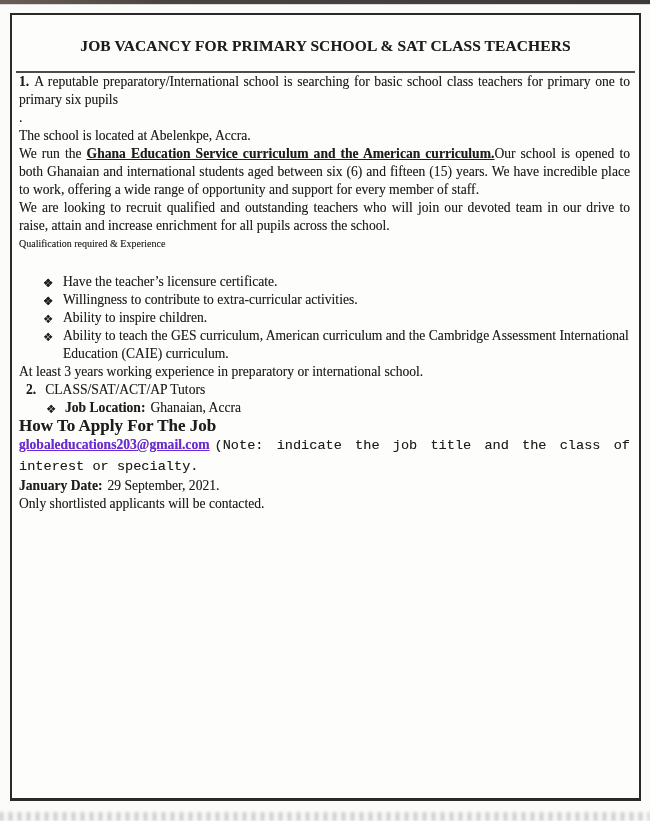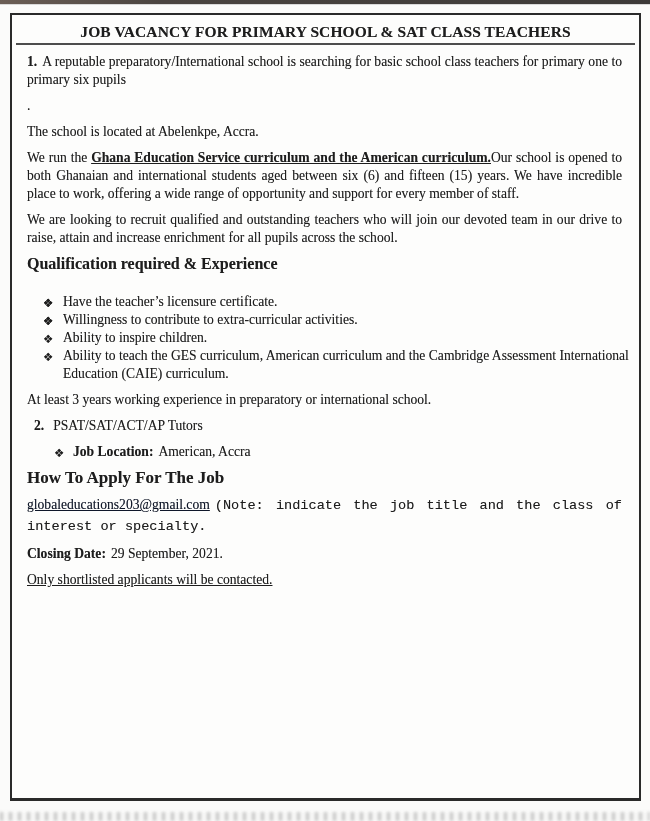--- a/index.html
+++ b/index.html
@@ -16,54 +16,54 @@
   }
   .doc {
     position:absolute; top:13px; left:10px; width:631px; height:788px;
     box-sizing:border-box;
     border:2px solid #2a2a2a; border-bottom-width:3px;
     background:#fdfdfc;
     text-shadow:0 0 .6px rgba(70,70,70,.5);
   }
   .title-block { padding-top:5px; }
   .title {
-    margin:2px; font-size:15.5px; line-height:19px; font-weight:bold;
+    margin:16px; font-size:15.5px; line-height:19px; font-weight:bold;
     text-align:center; letter-spacing:.1px;
   }
   .rule { border-top:2px solid #4d4d4d; margin:2px 4px 0 4px; height:0; }
 
   .content { padding:0 9px 0 7px; font-size:13.6px; line-height:18px; }
-  .content p { margin:8px; }
+  .content p { margin:0; }
   .justify { text-align:justify; }
   .b { font-weight:bold;text-decoration:underline; }
 
   .p-intro { margin-top:44px; }
   .p-intro .num { font-weight:bold; padding-right:5px; }
   .p-curriculum { margin-top:18px; }
   .p-recruit { margin-top:15px; }
-  .h-qualification { margin-top:17px; font-weight:bold; font-size:16px; }
+  .h-qualification { margin-top:17px; font-weight:normal; font-size:10px; }
 
   ul.quals { list-style:none; margin:20px 0 0 0; padding:0; }
   ul.quals li { position:relative; padding-left:44px; }
   .bullet { position:absolute; left:24px; top:1px; font-size:11.5px; }
 
   .p-section2 { margin-top:40px; padding-left:7px; }
   .p-section2 .num { font-weight:bold; margin-right:9px; }
 
   .p-joblocation { margin-top:25px; position:relative; padding-left:46px; }
   .p-joblocation .bullet { left:27px; }
   .lbl { font-weight:bold; margin-right:5px; }
 
   .h-apply { margin-top:20px; margin-left:46px; font-weight:bold; font-size:17px; }
   .p-email { line-height:20px; }
-  .email { font-weight:normal; text-decoration:underline; color:#0f172a; cursor:pointer; }
+  .email { font-weight:bold; text-decoration:underline; color:#6d28d9; cursor:pointer; }
   .note { margin-left:5px;font-family:Liberation Mono, monospace; }
 
   .p-closing { margin-top:46px; }
-  .p-shortlist { margin-top:19px;text-decoration:underline; }
+  .p-shortlist { margin-top:19px; }
 
   .bottom-blur {
     position:absolute; bottom:0; left:0; width:650px; height:9px;
     background:repeating-linear-gradient(90deg,
       rgba(110,110,110,.5) 0 3px, rgba(235,235,235,.4) 3px 9px);
     filter:blur(1.6px); opacity:.75;
   }
 </style>
 </head>
 <body>
@@ -92,27 +92,27 @@
         <li><span class="bullet">❖</span></li>
         <li><span class="bullet">❖</span><span>Have the teacher’s licensure certificate.</span></li>
         <li><span class="bullet">❖</span></li>
         <li><span class="bullet">❖</span><span>Willingness to contribute to extra-curricular activities.</span></li>
         <li><span class="bullet">❖</span><span>Ability to inspire children.</span></li>
         <li><span class="bullet">❖</span><span>Ability to teach the GES curriculum, American curriculum and the Cambridge Assessment International Education (CAIE) curriculum.</span></li>
       </ul>
 
       <p>At least 3 years working experience in preparatory or international school.</p>
 
-      <p class="p-section2"><span class="num">2.</span><span>PSAT/SAT/ACT/AP Tutors</span></p>
+      <p class="p-section2"><span class="num">2.</span><span>CLASS/SAT/ACT/AP Tutors</span></p>
 
-      <p class="p-joblocation"><span class="bullet">❖</span><span class="lbl">Job Location:</span><span>American, Accra</span></p>
+      <p class="p-joblocation"><span class="bullet">❖</span><span class="lbl">Job Location:</span><span>Ghanaian, Accra</span></p>
 
       <p class="h-apply">How To Apply For The Job</p>
       <p class="p-email justify"><span class="email">globaleducations203@gmail.com</span><span class="note">(Note: indicate the job title and the class of interest or specialty.</span></p>
 
-      <p class="p-closing"><span class="lbl">Closing Date:</span><span>29 September, 2021.</span></p>
+      <p class="p-closing"><span class="lbl">January Date:</span><span>29 September, 2021.</span></p>
 
       <p class="p-shortlist">Only shortlisted applicants will be contacted.</p>
     </div>
   </div>
 
   <div class="bottom-blur"></div>
 </div>
 
 </body></html>

